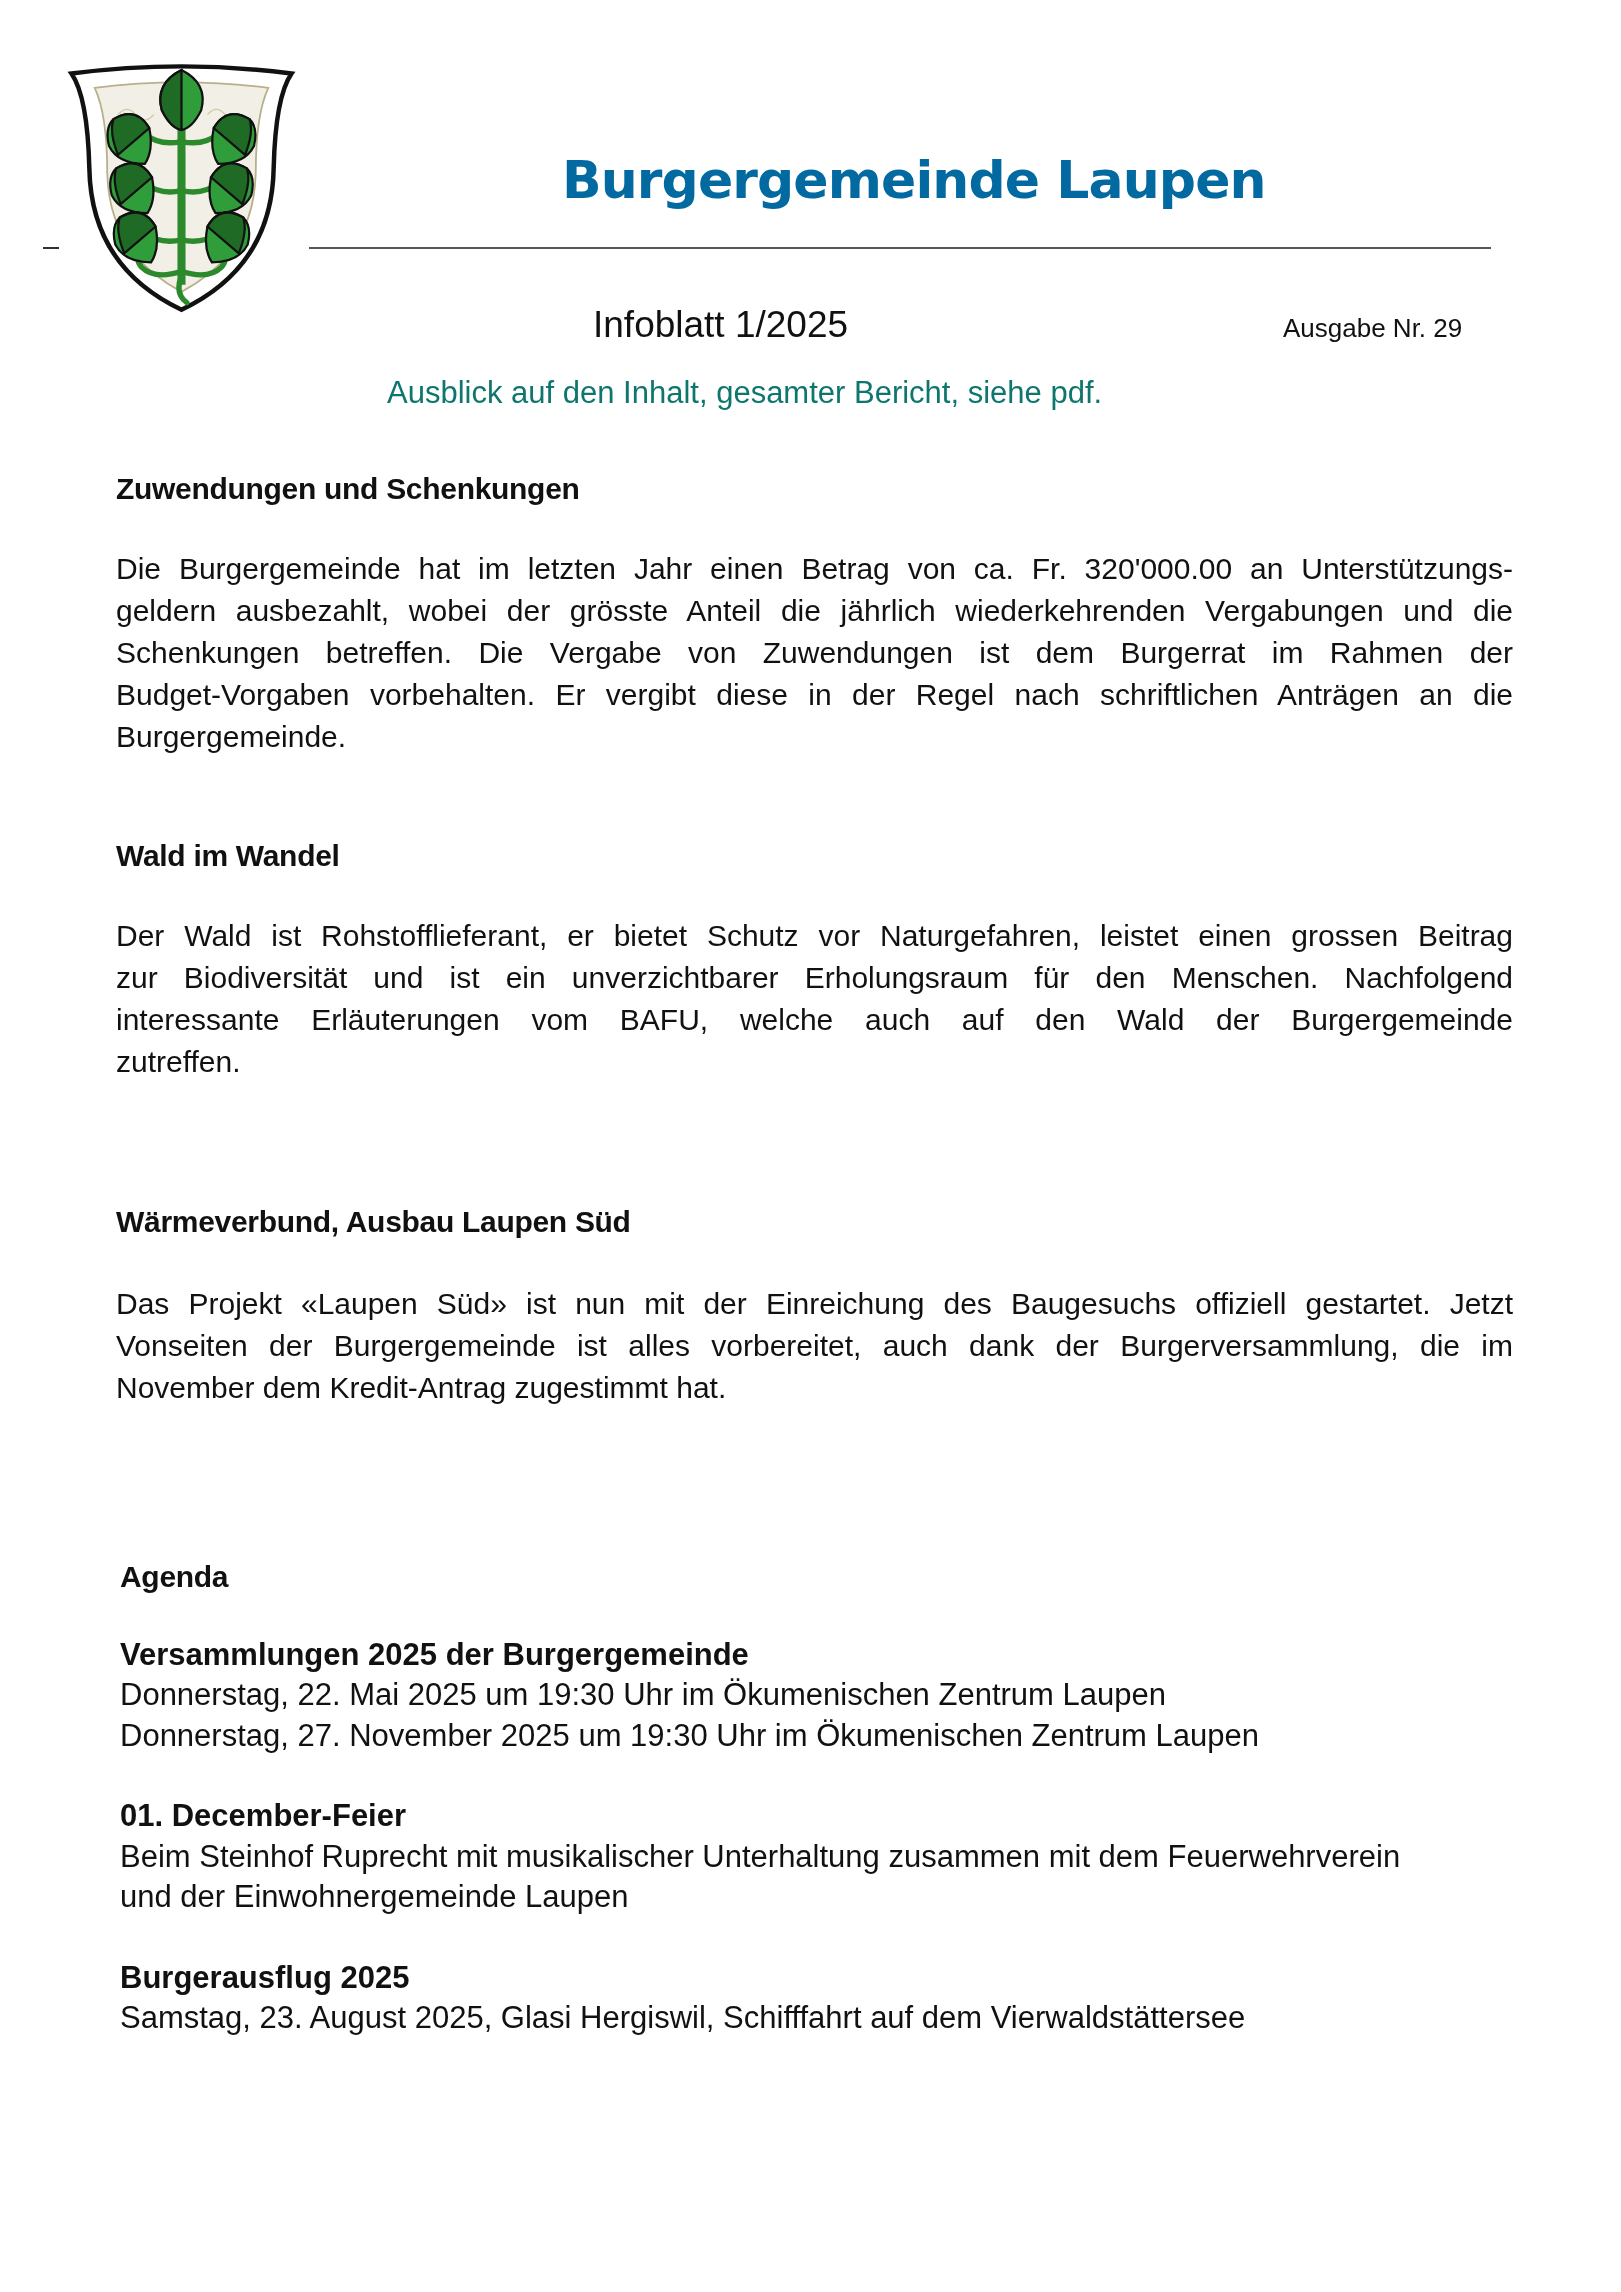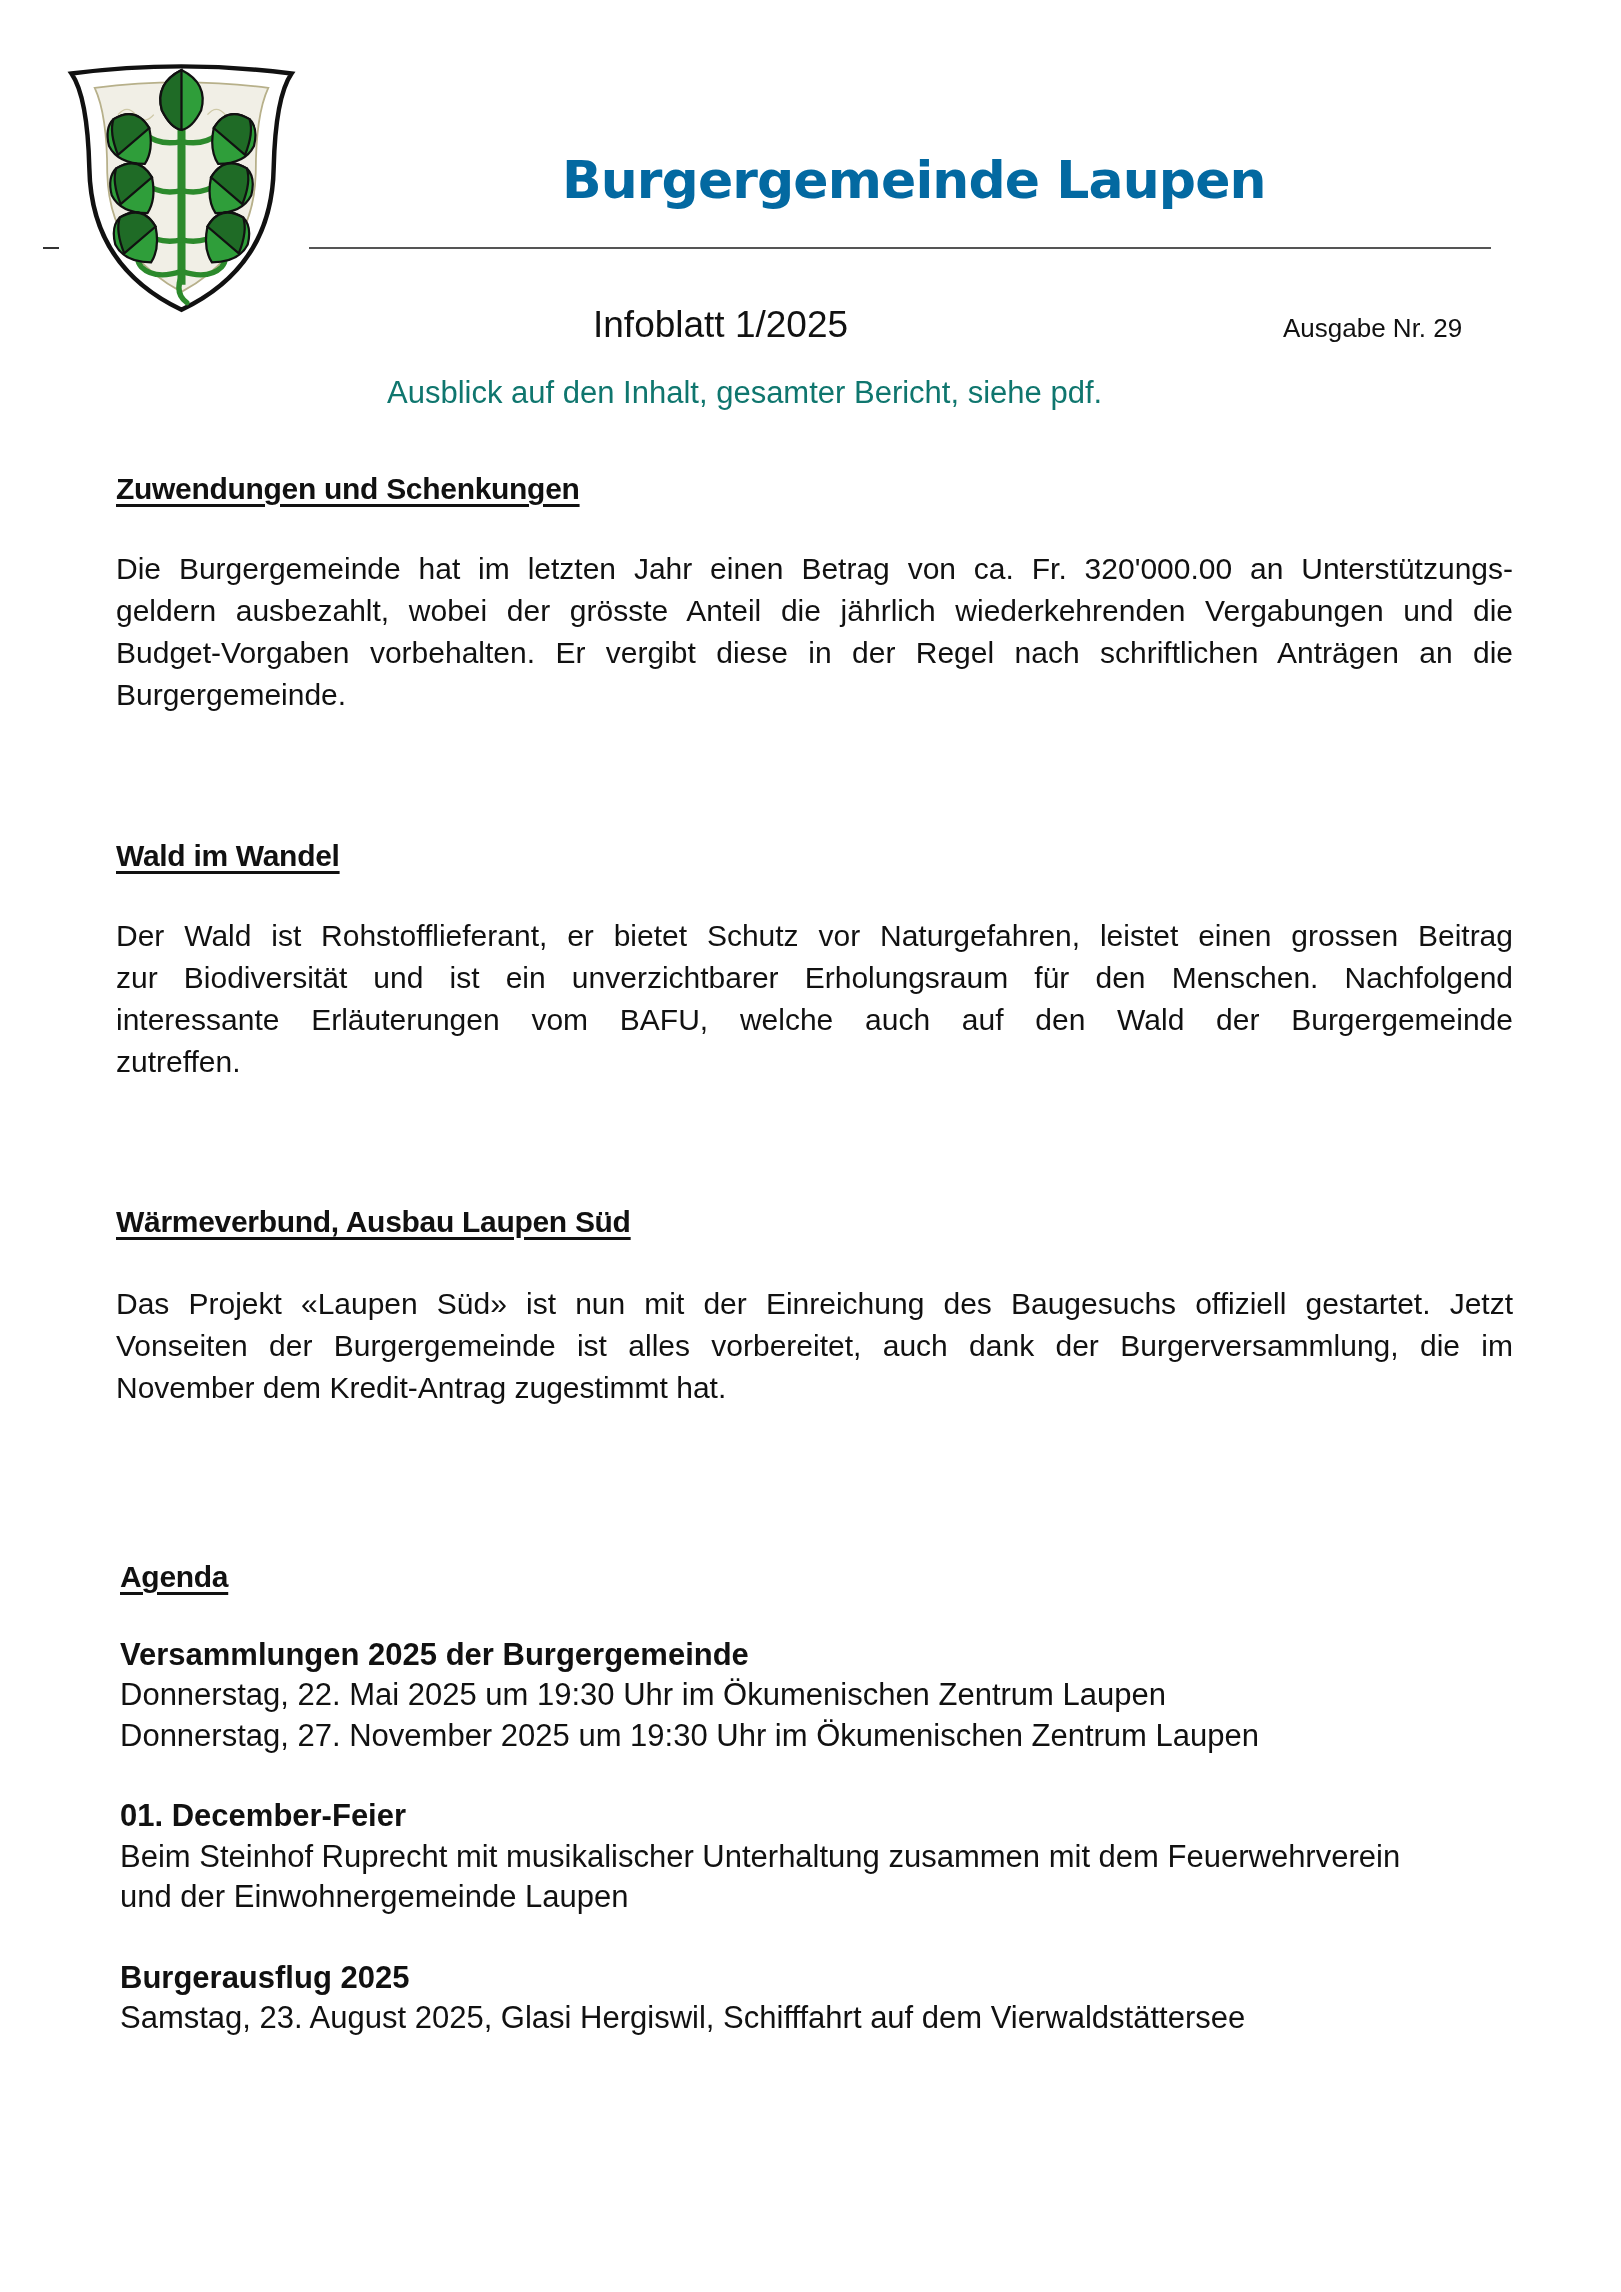--- a/index.html
+++ b/index.html
@@ -7,21 +7,21 @@
          font-family: "Liberation Sans", sans-serif; color: #111111; }
   .abs { position: absolute; }
   #logo { left: 64px; top: 61px; width: 235px; height: 255px; }
   #left-dash { left: 43px; top: 247px; width: 16px; height: 1.8px; background: #333; }
   #title { left: 562px; top: 150px; font-family: "DejaVu Sans", sans-serif; font-weight: bold;
            font-size: 52px; letter-spacing: -0.9px; color: #0369a1; white-space: nowrap; }
   #header-rule { left: 309px; top: 247px; width: 1182px; height: 1.8px; background: #555; }
   #infoblatt { left: 593px; top: 304px; font-size: 37px; white-space: nowrap; }
   #ausgabe { left: 1283px; top: 313px; font-size: 26px; white-space: nowrap; }
   #teaser { left: 387px; top: 375px; font-size: 31px; color: #0f766e; white-space: nowrap; }
-  .heading { position: absolute; left: 116px; font-weight: bold; font-size: 30px; text-decoration: underline;
+  .heading { position: absolute; left: 116px; font-weight: bold; font-size: 30px; 
              text-decoration-thickness: 2.7px; text-underline-offset: 5.4px; white-space: nowrap; letter-spacing: -0.3px; }
   .para { position: absolute; left: 116px; width: 1397px; font-size: 30px; line-height: 42px; text-align: justify; }
   .para .line { display: block; white-space: nowrap; text-align: justify; text-align-last: justify; }
   .para .line.last { text-align-last: left; }
   .sub { position: absolute; left: 120px; font-weight: bold; font-size: 31px; white-space: nowrap; }
   .agline { position: absolute; left: 120px; font-size: 31px; white-space: nowrap; }
 </style>
 </head>
 <body>
 
@@ -62,20 +62,21 @@
 <div id="title" class="abs">Burgergemeinde Laupen</div>
 <div id="header-rule" class="abs"></div>
 <div id="infoblatt" class="abs">Infoblatt 1/2025</div>
 <div id="ausgabe" class="abs">Ausgabe Nr. 29</div>
 <div id="teaser" class="abs">Ausblick auf den Inhalt, gesamter Bericht, siehe pdf.</div>
 
 <div class="heading" style="top:472px;">Zuwendungen und Schenkungen</div>
 <div class="para" style="top:548px;">
   <span class="line" style="display: block; word-spacing: 8px;">Die Burgergemeinde hat im letzten Jahr einen Betrag von ca. Fr. 320'000.00 an Unterstützungs-</span>
   <span class="line" style="display: block; word-spacing: 9.6px;">geldern ausbezahlt, wobei der grösste Anteil die jährlich wiederkehrenden Vergabungen und die</span>
+  <span class="line" style="display: block; word-spacing: 16.4px;">Schenkungen betreffen. Die Vergabe von Zuwendungen ist dem Burgerrat im Rahmen der</span>
   <span class="line" style="display: block; word-spacing: 10.5px;">Budget-Vorgaben vorbehalten. Er vergibt diese in der Regel nach schriftlichen Anträgen an die</span>
   <span class="line last">Burgergemeinde.</span>
 </div>
 
 <div class="heading" style="top:839px;">Wald im Wandel</div>
 <div class="para" style="top:915px;">
   <span class="line" style="display: block; word-spacing: 10px;">Der Wald ist Rohstofflieferant, er bietet Schutz vor Naturgefahren, leistet einen grossen Beitrag</span>
   <span class="line" style="display: block; word-spacing: 16px;">zur Biodiversität und ist ein unverzichtbarer Erholungsraum für den Menschen. Nachfolgend</span>
   <span class="line" style="display: block; word-spacing: 22px;">interessante Erläuterungen vom BAFU, welche auch auf den Wald der Burgergemeinde</span>
   <span class="line last">zutreffen.</span>

